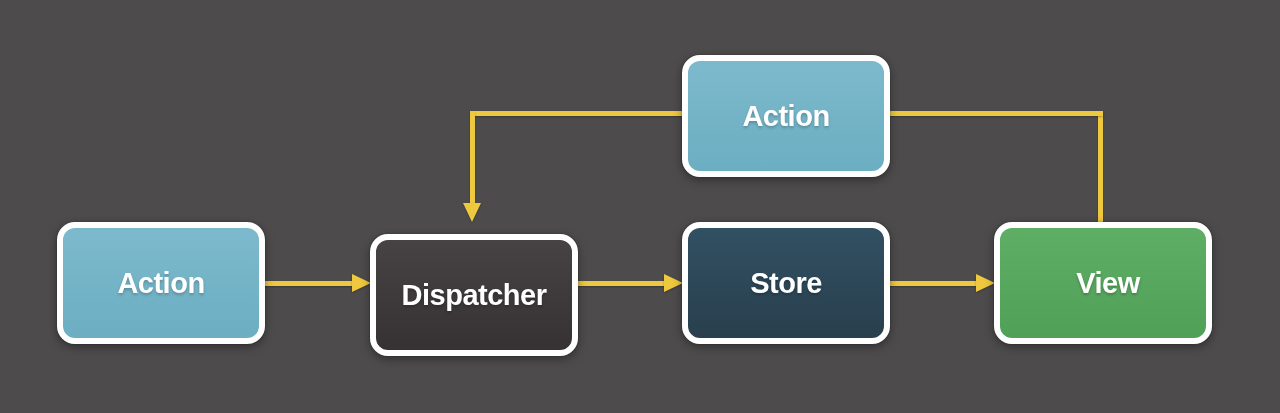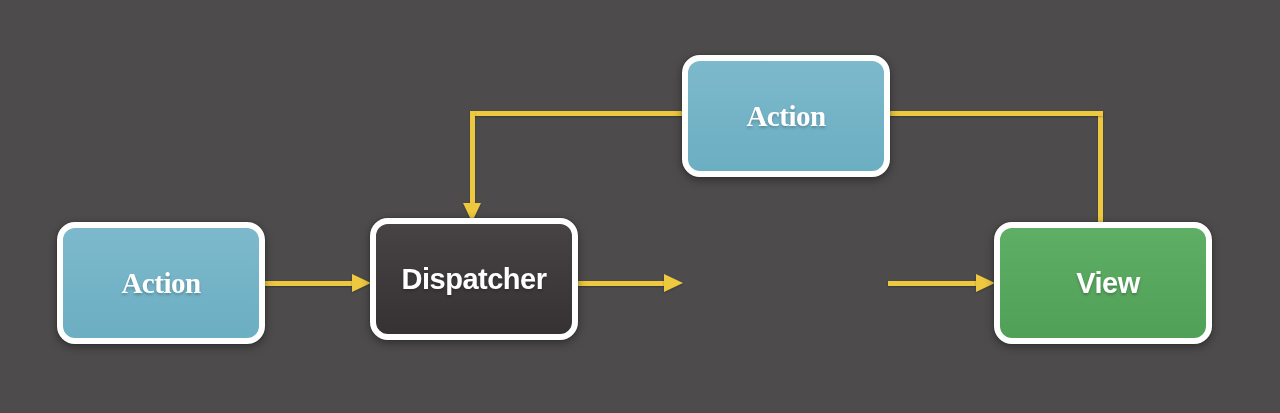--- a/index.html
+++ b/index.html
@@ -48,21 +48,21 @@
     box-shadow: 0 3px 10px rgba(0,0,0,.38), 0 0 2px rgba(0,0,0,.25);
   }
   .node .label {
     font-weight: bold;
     font-size: 29px;
     line-height: 1;
     letter-spacing: -0.5px;
     color: #ffffff;
     text-shadow: 0 2px 3px rgba(0,0,0,.22);
   }
-  .fill-blue  { background: linear-gradient(#7db9cc, #6caec2); font-family: Liberation Serif, serif; }
+  .fill-blue  { background: linear-gradient(#7db9cc, #6caec2); }
   .fill-dark  { background: linear-gradient(#474344, #363233); }
   .fill-slate { background: linear-gradient(#315062, #293f4e); }
   .fill-green { background: linear-gradient(#5eae66, #51a058); }
 </style>
 </head>
 <body>
 
 <div class="stage">
 
   <div class="line" style="left:263px; top:281px; width:90px; height:5px;"></div>
@@ -78,24 +78,27 @@
   <div class="line" style="left:888px; top:111px; width:215px; height:5px;"></div>
 
   <div class="line" style="left:470px; top:111px; width:214px; height:5px;"></div>
   <div class="line" style="left:470px; top:111px; width:5px; height:95px;"></div>
   <div class="arr down" style="left:463px; top:203px;"></div>
 
   <div class="node fill-blue" style="left:57px; top:222px;">
     <span class="label">Action</span>
   </div>
 
-  <div class="node fill-dark" style="left:370px; top:218px;">
+  <div class="node fill-dark" style="left:370px; top:234px;">
     <span class="label">Dispatcher</span>
   </div>
 
+  <div class="node fill-slate" style="left:682px; top:222px;">
+    <span class="label">Store</span>
+  </div>
 
   <div class="node fill-green" style="left:994px; top:222px;padding-left:10px;">
     <span class="label">View</span>
   </div>
 
   <div class="node fill-blue" style="left:682px; top:55px;">
     <span class="label">Action</span>
   </div>
 
 </div>

